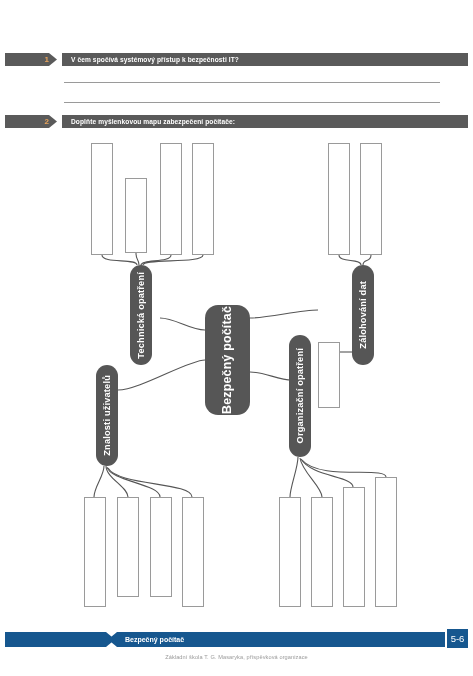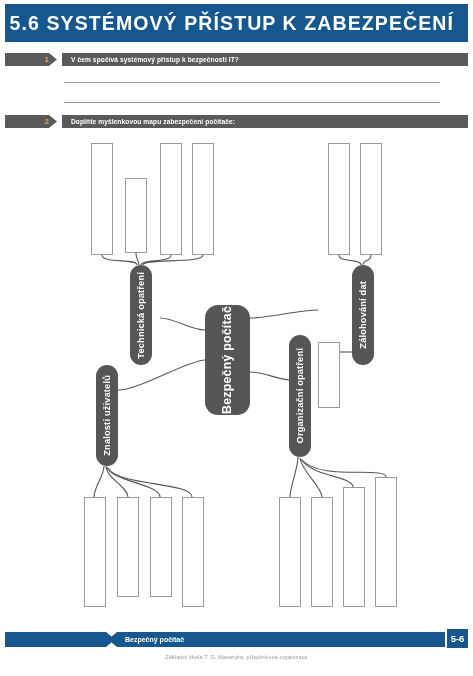--- a/index.html
+++ b/index.html
@@ -79,36 +79,33 @@
     background:#16578f;
     clip-path:polygon(9px 0,100% 0,100% 100%,9px 100%,0 50%);
   }
   .footer-label{
     position:absolute;left:125px;top:632px;height:15px;
     display:flex;align-items:center;color:#ffffff;
     font-size:7px;font-weight:bold;white-space:nowrap;
   }
   .page-badge{
     position:absolute;left:447px;top:629px;width:21px;height:19px;
-    background:#16578f;color:#ffffff;font-size:9.5px;font-weight:bold;
+    background:#16578f;color:#ffffff;font-size:9.5px;font-weight:normal;
     display:flex;align-items:center;justify-content:center;
   }
   .credit{
     position:absolute;left:0;top:654px;width:473px;text-align:center;
     color:#9a9a9a;font-size:5.6px;letter-spacing:.1px;
   }
 </style>
 </head>
 <body>
 
 <div class="page">
 
-  <div class="header-bar">
-    <div class="header-title">5.6 SYSTÉMOVÝ PŘÍSTUP K ZABEZPEČENÍ</div>
-  </div>
 
   <div class="task" style="top:53px;">
     <div class="task-num">1</div>
     <div class="task-text">V čem spočívá systémový přístup k bezpečnosti IT?</div>
   </div>
   <div class="write-line" style="top:82px;"></div>
   <div class="write-line" style="top:102px;"></div>
 
   <div class="task" style="top:115px;">
     <div class="task-num">2</div>

